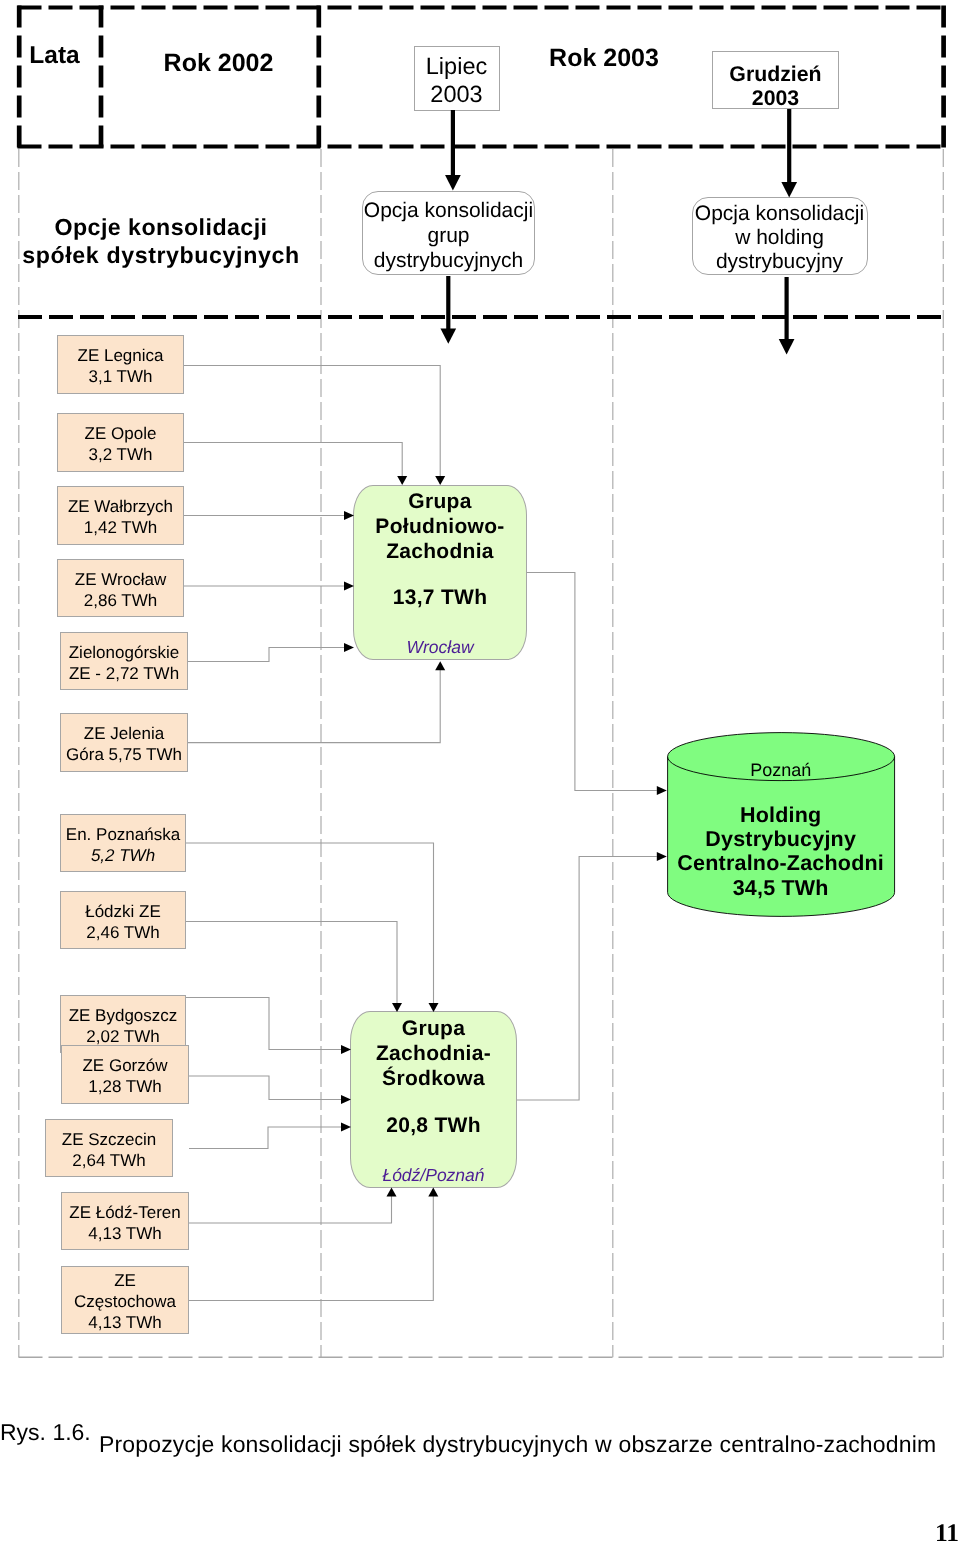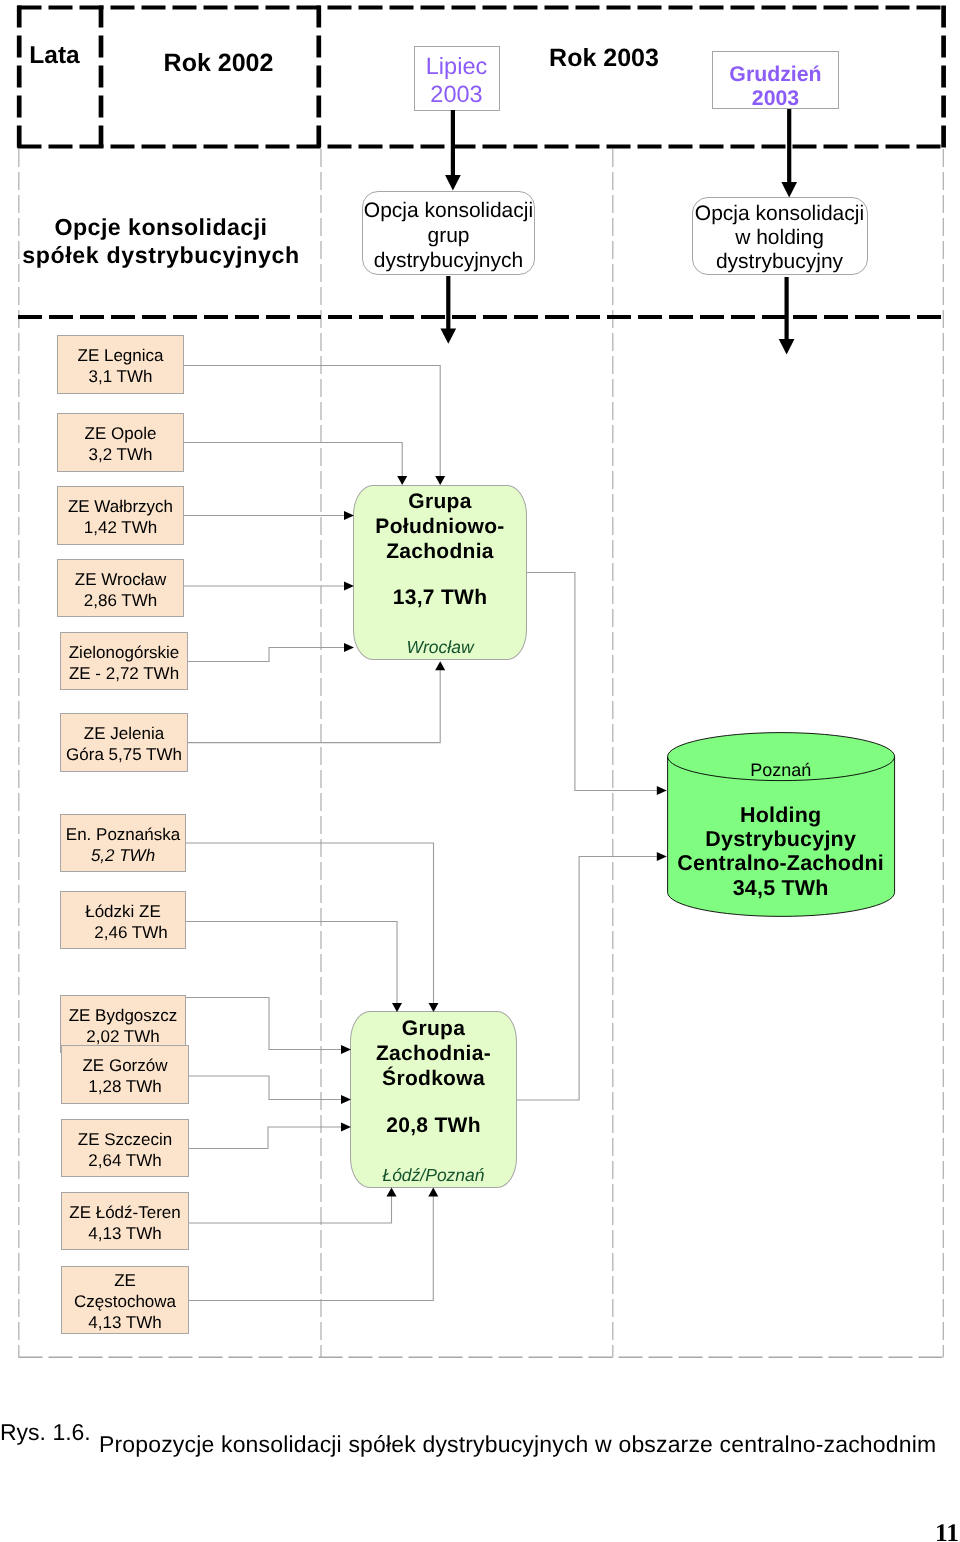--- a/index.html
+++ b/index.html
@@ -5,32 +5,32 @@
   *{-webkit-font-smoothing:antialiased;}
   html,body{margin:0;padding:0;background:#ffffff;}
   body{width:960px;height:1542px;font-family:"Liberation Sans",sans-serif;position:relative;overflow:hidden;-webkit-font-smoothing:antialiased;text-rendering:geometricPrecision;}
   #stage{position:absolute;left:0;top:0;width:960px;height:1542px;background:#ffffff;}
   svg#wires{position:absolute;left:0;top:0;width:960px;height:1542px;pointer-events:none;}
   .abs{position:absolute;box-sizing:border-box;}
 
   .tl-txt{position:absolute;text-align:center;font-weight:bold;color:#000;white-space:nowrap;}
 
   .ms-box{position:absolute;box-sizing:border-box;background:#fff;border:1px solid #a6a6a6;}
-  .ms-l{position:absolute;left:0;width:100%;text-align:center;color:#8b5cf6;white-space:nowrap;}
+  .ms-l{position:absolute;left:0;width:100%;text-align:center;color:#000000;white-space:nowrap;}
 
   .opt-box{position:absolute;box-sizing:border-box;background:#fff;border:1px solid #a6a6a6;border-radius:16px;}
   .opt-l{position:absolute;left:0;width:100%;text-align:center;color:#000;white-space:nowrap;font-size:21px;}
   .opt-plain{position:absolute;text-align:center;font-weight:bold;color:#000;white-space:nowrap;}
 
   .co-box{position:absolute;box-sizing:border-box;background:#FCE4CC;border:1px solid #a6a6a6;}
   .co-l{position:absolute;left:0;width:100%;text-align:center;color:#000;white-space:nowrap;font-size:17px;}
 
   .grp-box{position:absolute;box-sizing:border-box;background:#E3FCC9;border:1px solid #a6a6a6;border-radius:20px/30px;}
   .grp-l{position:absolute;left:0;width:100%;text-align:center;font-weight:bold;color:#000;white-space:nowrap;font-size:21px;letter-spacing:0.3px;}
-  .grp-city{position:absolute;left:0;width:100%;text-align:center;font-style:italic;color:#14532d;white-space:nowrap;font-size:17.5px;}
+  .grp-city{position:absolute;left:0;width:100%;text-align:center;font-style:italic;color:#4c1d95;white-space:nowrap;font-size:17.5px;}
 
   .cyl-city{position:absolute;left:0;width:100%;text-align:center;color:#000;white-space:nowrap;font-size:18px;}
   .cyl-l{position:absolute;left:0;width:100%;text-align:center;font-weight:bold;color:#000;white-space:nowrap;font-size:21.5px;letter-spacing:0.2px;}
 
   .cap{position:absolute;color:#000;white-space:nowrap;}
   .cap-num{font-size:23px;}
   .cap-txt{font-size:23px;letter-spacing:0.165px;margin-top:12px;}
   .pageno{position:absolute;font-weight:bold;font-size:25.5px;color:#000;font-family:"Liberation Serif",serif;}
 </style>
 </head>
@@ -83,31 +83,31 @@
 <div class="co-box" style="left:60px;top:713px;width:128px;height:59px;">
 <div class="co-l" style="top:10px;">ZE Jelenia</div>
 <div class="co-l" style="top:31px;">Góra 5,75 TWh</div>
 </div>
 <div class="co-box" style="left:60px;top:814px;width:126px;height:58px;">
 <div class="co-l" style="top:10px;">En. Poznańska</div>
 <div class="co-l" style="top:31px;font-style:italic;">5,2 TWh</div>
 </div>
 <div class="co-box" style="left:60px;top:891px;width:126px;height:58px;">
 <div class="co-l" style="top:10px;">Łódzki ZE</div>
-<div class="co-l" style="top:31px;padding-left:8px;">2,46 TWh</div>
+<div class="co-l" style="top:31px;">2,46 TWh</div>
 </div>
 <div class="co-box" style="left:60px;top:968px;width:126px;height:58px;margin-top:27px;">
 <div class="co-l" style="top:10px;">ZE Bydgoszcz</div>
 <div class="co-l" style="top:31px;">2,02 TWh</div>
 </div>
 <div class="co-box" style="left:61px;top:1045px;width:128px;height:59px;">
 <div class="co-l" style="top:10px;">ZE Gorzów</div>
 <div class="co-l" style="top:31px;">1,28 TWh</div>
 </div>
-<div class="co-box" style="left:61px;top:1119px;width:128px;height:58px;">
+<div class="co-box" style="left:45px;top:1119px;width:128px;height:58px;">
 <div class="co-l" style="top:10px;">ZE Szczecin</div>
 <div class="co-l" style="top:31px;">2,64 TWh</div>
 </div>
 <div class="co-box" style="left:61px;top:1192px;width:128px;height:58px;">
 <div class="co-l" style="top:10px;">ZE Łódź-Teren</div>
 <div class="co-l" style="top:31px;">4,13 TWh</div>
 </div>
 <div class="co-box" style="left:61px;top:1266px;width:128px;height:68px;">
 <div class="co-l" style="top:4px;">ZE</div>
 <div class="co-l" style="top:25px;">Częstochowa</div>

